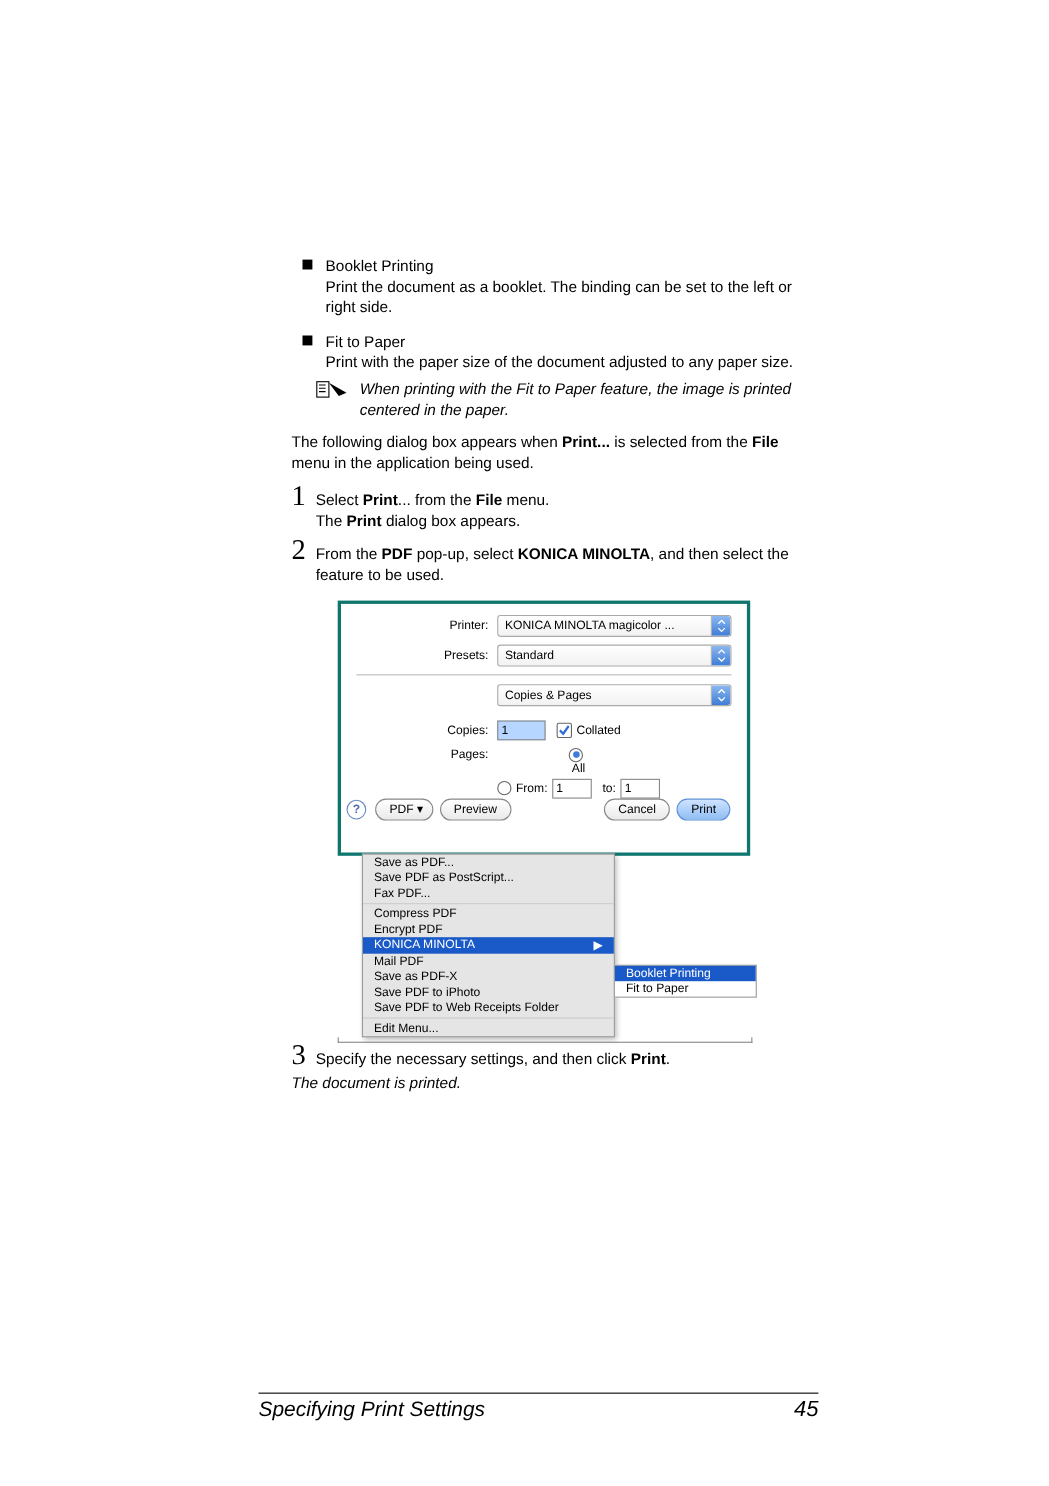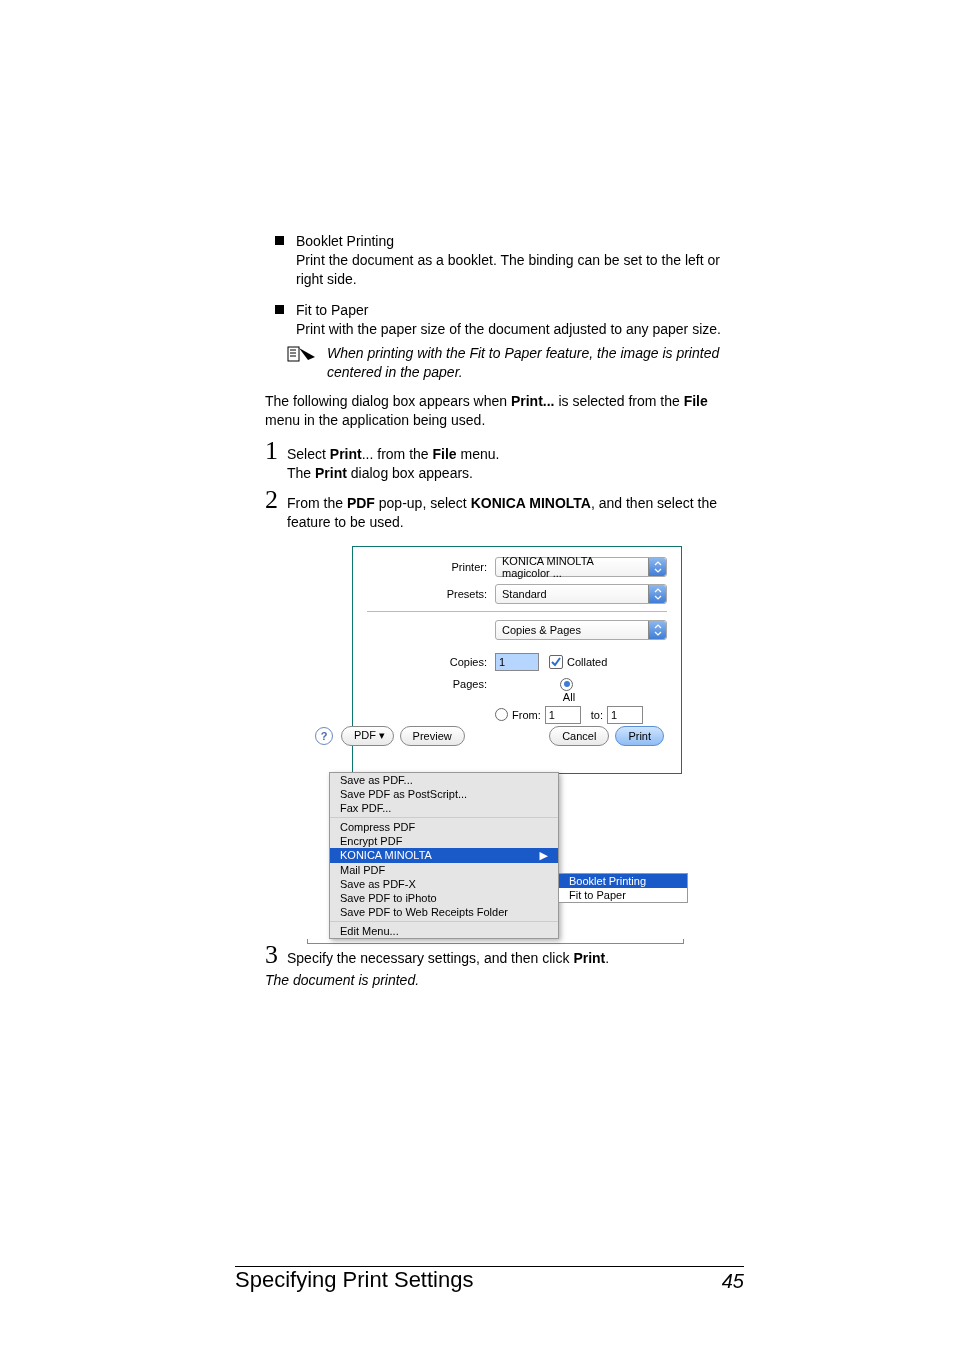--- a/index.html
+++ b/index.html
@@ -100,23 +100,22 @@
   .screenshot {
     width: 375px;
     box-sizing: border-box;
     background: #fff;
     font-family: "Lucida Grande", Arial, sans-serif;
     font-size: 11px;
     color: #000;
     position: relative;
   }
   .dialog-top {
-    border: 1px solid #0f766e;
+    border: 3px solid #0f766e;
     padding: 10px 14px 42px 14px;
-    margin-left: 45px;
   }
   .row {
     display: flex;
     align-items: center;
     margin-bottom: 7px;
   }
   .label-col {
     width: 120px;
     text-align: right;
     padding-right: 8px;
@@ -272,21 +271,22 @@
     position: absolute;
     left: 235px;
     right: 210px;
     bottom: 84px;
     border-top: 1px solid #000;
   }
   .footer-left {
     position: absolute;
     left: 235px;
     bottom: 58px;
-    font-size: 22px;
+    font-style: italic;
+    font-size: 19px;
   }
   .footer-right {
     position: absolute;
     right: 210px;
     bottom: 58px;
     font-style: italic;
     font-size: 20px;
   }
   .bottom-buttons {
     position: absolute;

